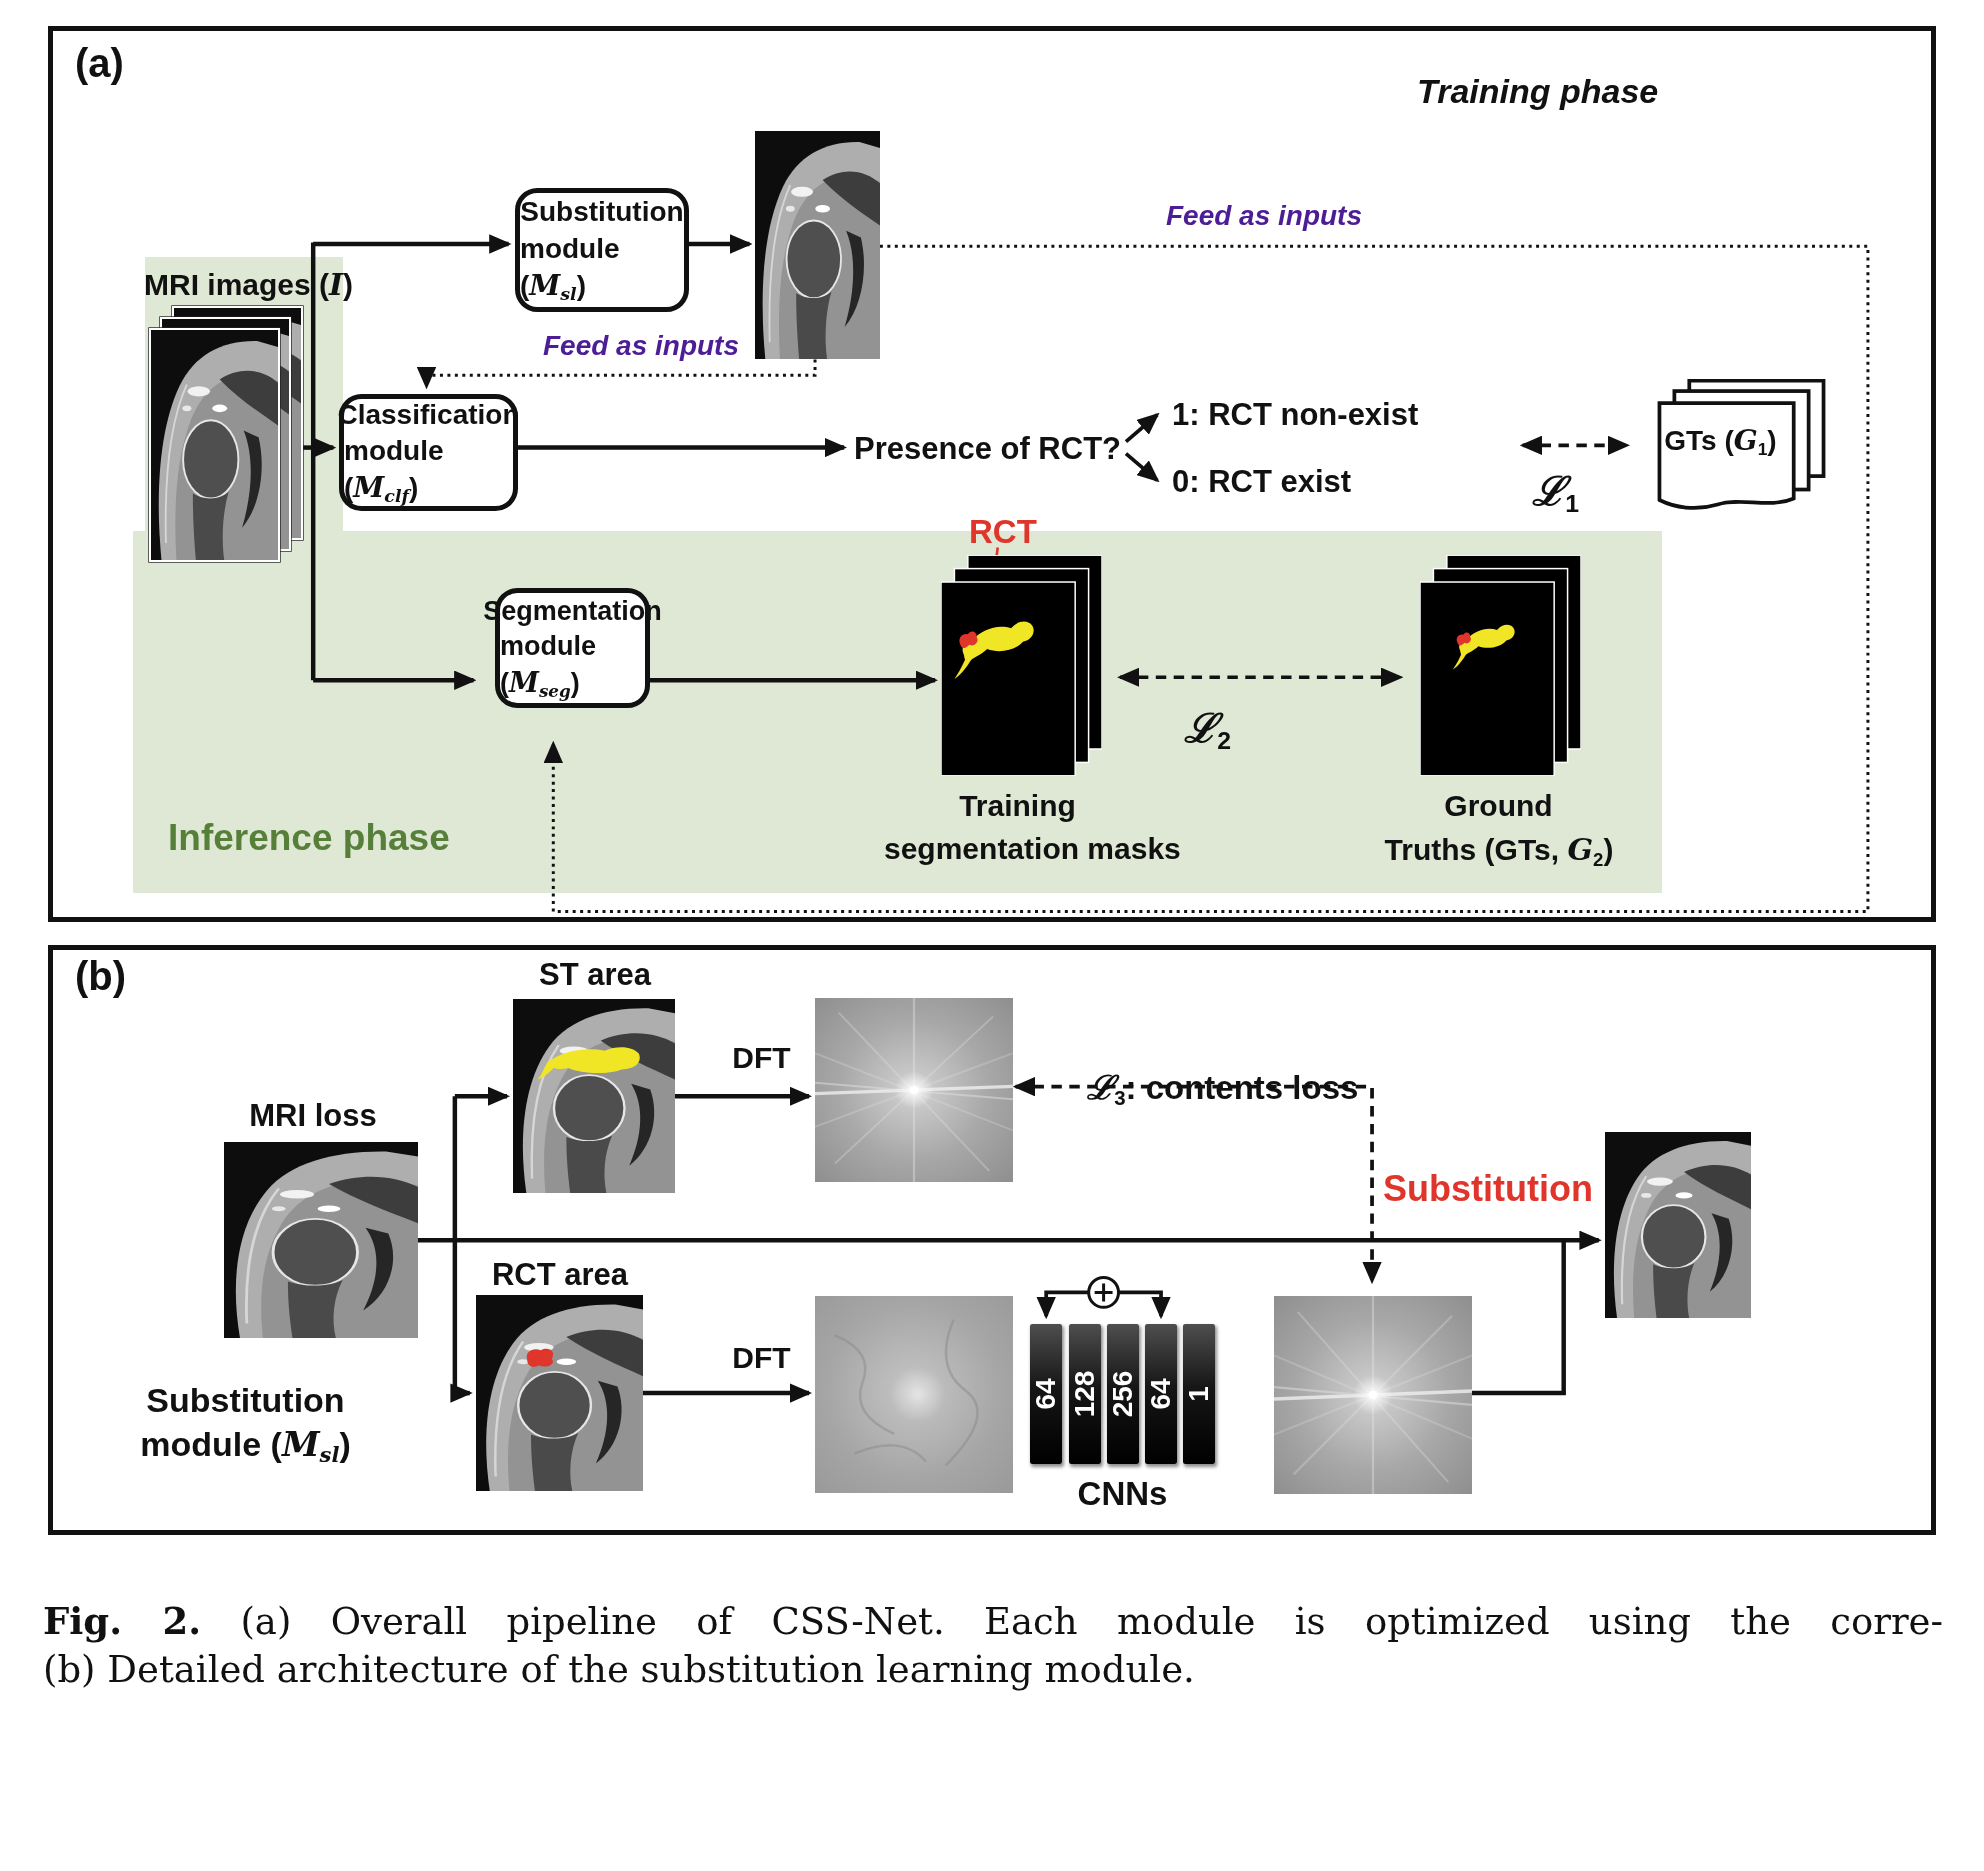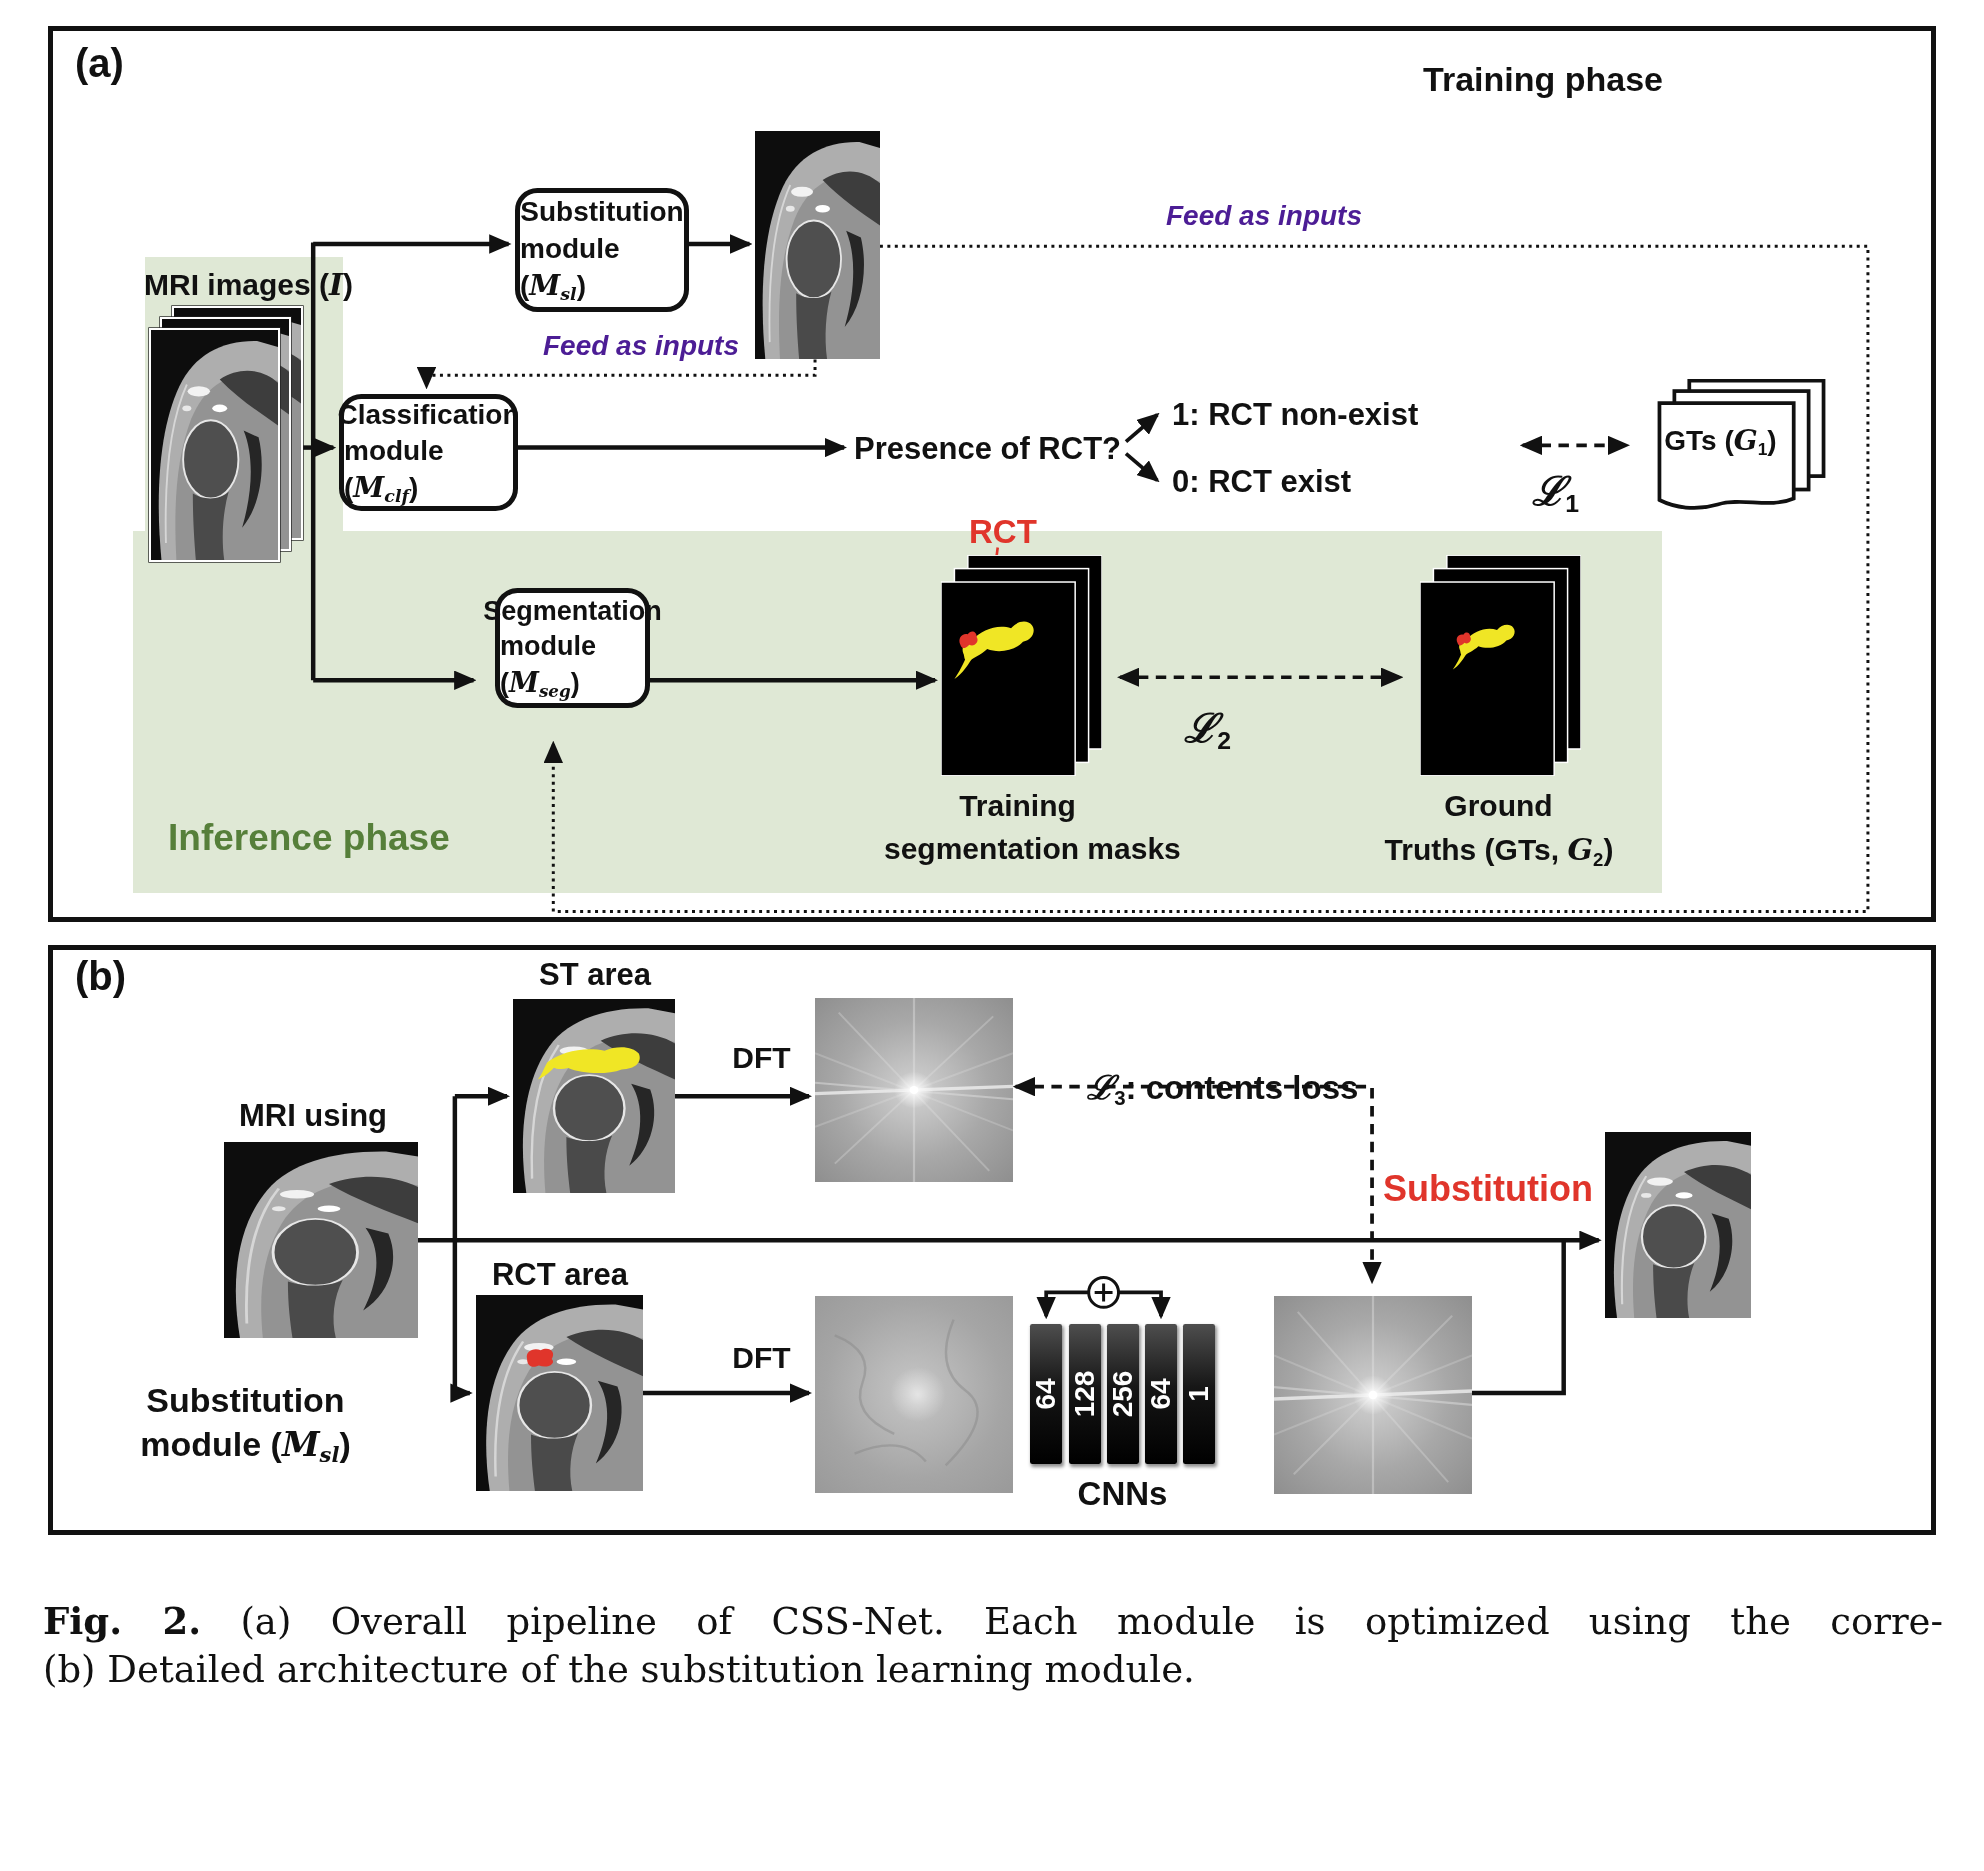--- a/index.html
+++ b/index.html
@@ -138,21 +138,21 @@
   <path d="M1480,1733 H1403 V1765" stroke="#111" stroke-width="5" fill="none" marker-end="url(#arr)"></path>
   <path d="M1480,1733 H1557 V1765" stroke="#111" stroke-width="5" fill="none" marker-end="url(#arr)"></path>
 
   <path d="M1362,1457 H1840 V1718" stroke="#111" stroke-width="5" stroke-dasharray="14 10" fill="none" marker-start="url(#arr)" marker-end="url(#arr)"></path>
 
   <circle cx="1480" cy="1733" r="20" fill="#fff" stroke="#111" stroke-width="4"></circle>
   <path d="M1480,1721 V1745 M1468,1733 H1492" stroke="#111" stroke-width="4" fill="none"></path>
 </svg>
 
 <div class="lbl z3" style="left:75px;top:41px;font-size:40px;">(a)</div>
-<div class="lbl z3" style="left:1417px;top:60px;width:246px;text-align:right;font-size:34px;">Training phase</div>
+<div class="lbl z3" style="left:1417px;top:72px;width:246px;text-align:left;font-size:34px;font-style:italic;">Training phase</div>
 
 <div class="lbl ctr z3" style="left:144px;top:267px;width:172px;font-size:30px;"><span>MRI images (</span><span class="mvar">I</span><span>)</span></div>
 
 <div class="imgbox stackimg" style="left:172px;top:306px;">
     <svg width="127" height="230" viewBox="0 0 170 270" preserveAspectRatio="none">
       <use href="#mriArt"></use>
     </svg>
   </div>
 <div class="imgbox stackimg" style="left:160px;top:317px;">
     <svg width="127" height="230" viewBox="0 0 170 270" preserveAspectRatio="none">
@@ -239,21 +239,21 @@
 
 <div class="lbl ctr z3" style="left:515px;top:957px;width:160px;font-size:31px;">ST area</div>
 <div class="imgbox" style="left:513px;top:999px;">
   <svg width="162" height="194" viewBox="0 0 170 270" preserveAspectRatio="none">
     <use href="#mriArt"></use>
     <path d="M36,88 C50,74 74,66 96,72 C110,64 126,66 132,76 C136,88 128,98 114,98 C98,106 72,104 58,96 C48,100 40,96 36,88 Z" fill="#f0e625"></path>
     <path d="M36,88 C32,98 30,106 26,112 C34,108 40,100 44,94 Z" fill="#f0e625"></path>
   </svg>
 </div>
 
-<div class="lbl ctr z3" style="left:214px;top:1098px;width:198px;font-size:31px;">MRI using</div>
+<div class="lbl ctr z3" style="left:214px;top:1098px;width:198px;font-size:31px;">MRI loss</div>
 <div class="imgbox" style="left:224px;top:1142px;">
     <svg width="194" height="196" viewBox="0 0 170 270" preserveAspectRatio="none">
       <use href="#mriArt"></use>
     </svg>
   </div>
 
 <div class="lbl ctr z3" style="left:477px;top:1257px;width:166px;font-size:31px;">RCT area</div>
 <div class="imgbox" style="left:476px;top:1295px;">
   <svg width="167" height="196" viewBox="0 0 170 270" preserveAspectRatio="none">
     <use href="#mriArt"></use>

